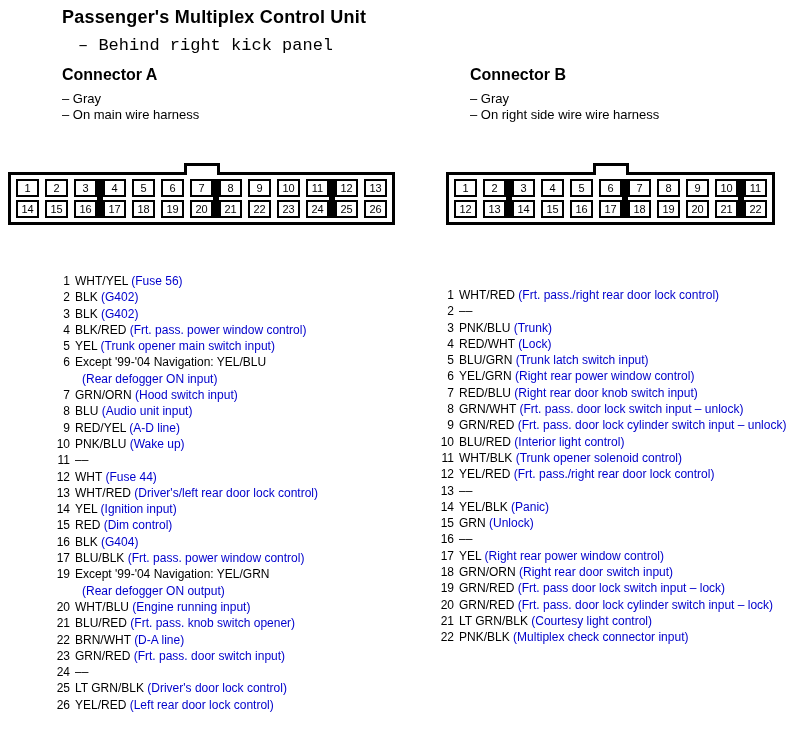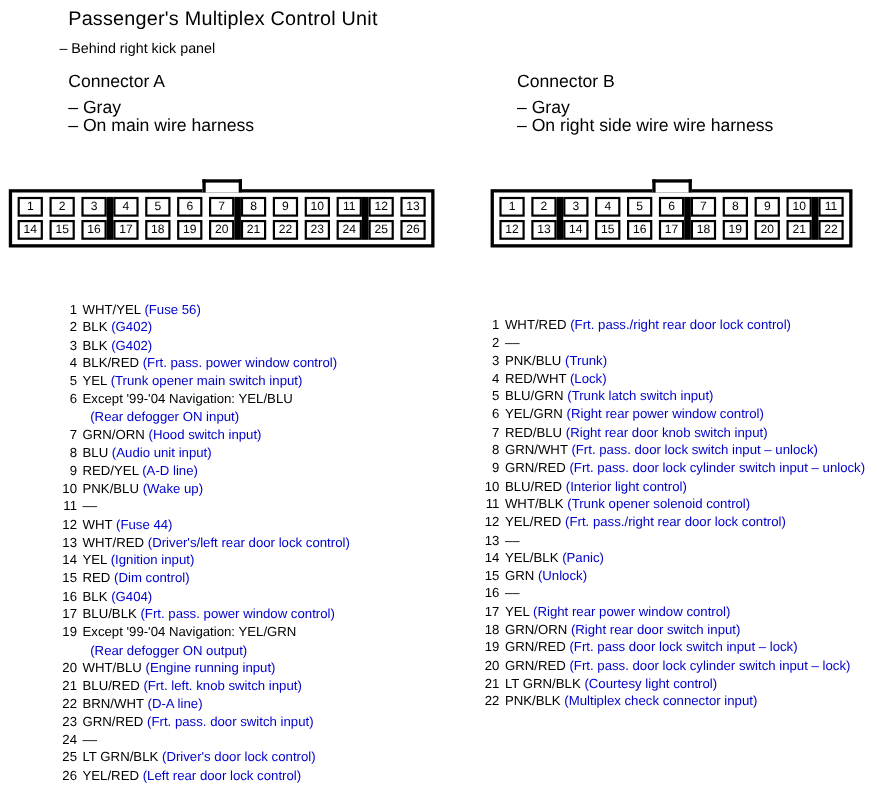--- a/index.html
+++ b/index.html
@@ -5,29 +5,29 @@
   :root { --fn-color:#0000CC; }
   * { box-sizing:border-box; }
   html,body { margin:0; padding:0; }
   body {
     width:797px; height:735px; position:relative; overflow:hidden;
     background:#ffffff; color:#000;
     font-family:"Liberation Sans", sans-serif;
   }
   .page-title {
     position:absolute; left:62px; top:7px; margin:0;
-    font-size:18px; font-weight:normal; letter-spacing:0.2px;
-  }
-  .page-subtitle { position:absolute; left:54px; top:36px; font-size:13px; }
+    font-size:18px; font-weight:bold; letter-spacing:0.2px;
+  }
+  .page-subtitle { position:absolute; left:78px; top:36px; font-size:17px;font-family:Liberation Mono, monospace; }
 
   .connhead { position:absolute; }
   #head-a { left:62px; top:66px; }
   #head-b { left:470px; top:66px; }
-  .connhead h2 { margin:0 0 7px 0; font-size:16px; font-weight:normal; }
-  .connhead .note { font-size:16px; line-height:16px; }
+  .connhead h2 { margin:0 0 7px 0; font-size:16px; font-weight:bold; }
+  .connhead .note { font-size:13px; line-height:16px; }
 
   .cgraphic { position:absolute; }
   #graphic-a { left:8px; top:163px; }
   #graphic-b { left:446px; top:163px; }
   .ctab {
     position:absolute; top:0; width:36px; height:12px; background:#fff;
     border:3px solid #000; border-bottom:0; z-index:2;
   }
   .cbody {
     position:relative; margin-top:9px; display:inline-block;
@@ -191,21 +191,21 @@
     <div class="pinrow"><span class="pnum">11</span><span class="wire">––</span></div>
     <div class="pinrow"><span class="pnum">12</span><span class="wire">WHT</span> <span class="fn">(Fuse 44)</span></div>
     <div class="pinrow"><span class="pnum">13</span><span class="wire">WHT/RED</span> <span class="fn">(Driver's/left rear door lock control)</span></div>
     <div class="pinrow"><span class="pnum">14</span><span class="wire">YEL</span> <span class="fn">(Ignition input)</span></div>
     <div class="pinrow"><span class="pnum">15</span><span class="wire">RED</span> <span class="fn">(Dim control)</span></div>
     <div class="pinrow"><span class="pnum">16</span><span class="wire">BLK</span> <span class="fn">(G404)</span></div>
     <div class="pinrow"><span class="pnum">17</span><span class="wire">BLU/BLK</span> <span class="fn">(Frt. pass. power window control)</span></div>
     <div class="pinrow"><span class="pnum">19</span><span class="wire">Except '99-'04 Navigation: YEL/GRN</span></div>
     <div class="wrapline fn">(Rear defogger ON output)</div>
     <div class="pinrow"><span class="pnum">20</span><span class="wire">WHT/BLU</span> <span class="fn">(Engine running input)</span></div>
-    <div class="pinrow"><span class="pnum">21</span><span class="wire">BLU/RED</span> <span class="fn">(Frt. left. knob switch input)</span></div>
+    <div class="pinrow"><span class="pnum">21</span><span class="wire">BLU/RED</span> <span class="fn">(Frt. pass. knob switch opener)</span></div>
     <div class="pinrow"><span class="pnum">22</span><span class="wire">BRN/WHT</span> <span class="fn">(D-A line)</span></div>
     <div class="pinrow"><span class="pnum">23</span><span class="wire">GRN/RED</span> <span class="fn">(Frt. pass. door switch input)</span></div>
     <div class="pinrow"><span class="pnum">24</span><span class="wire">––</span></div>
     <div class="pinrow"><span class="pnum">25</span><span class="wire">LT GRN/BLK</span> <span class="fn">(Driver's door lock control)</span></div>
     <div class="pinrow"><span class="pnum">26</span><span class="wire">YEL/RED</span> <span class="fn">(Left rear door lock control)</span></div>
   </div>
 <div class="pinlist" id="pinlist-b">
     <div class="pinrow"><span class="pnum">1</span><span class="wire">WHT/RED</span> <span class="fn">(Frt. pass./right rear door lock control)</span></div>
     <div class="pinrow"><span class="pnum">2</span><span class="wire">––</span></div>
     <div class="pinrow"><span class="pnum">3</span><span class="wire">PNK/BLU</span> <span class="fn">(Trunk)</span></div>

